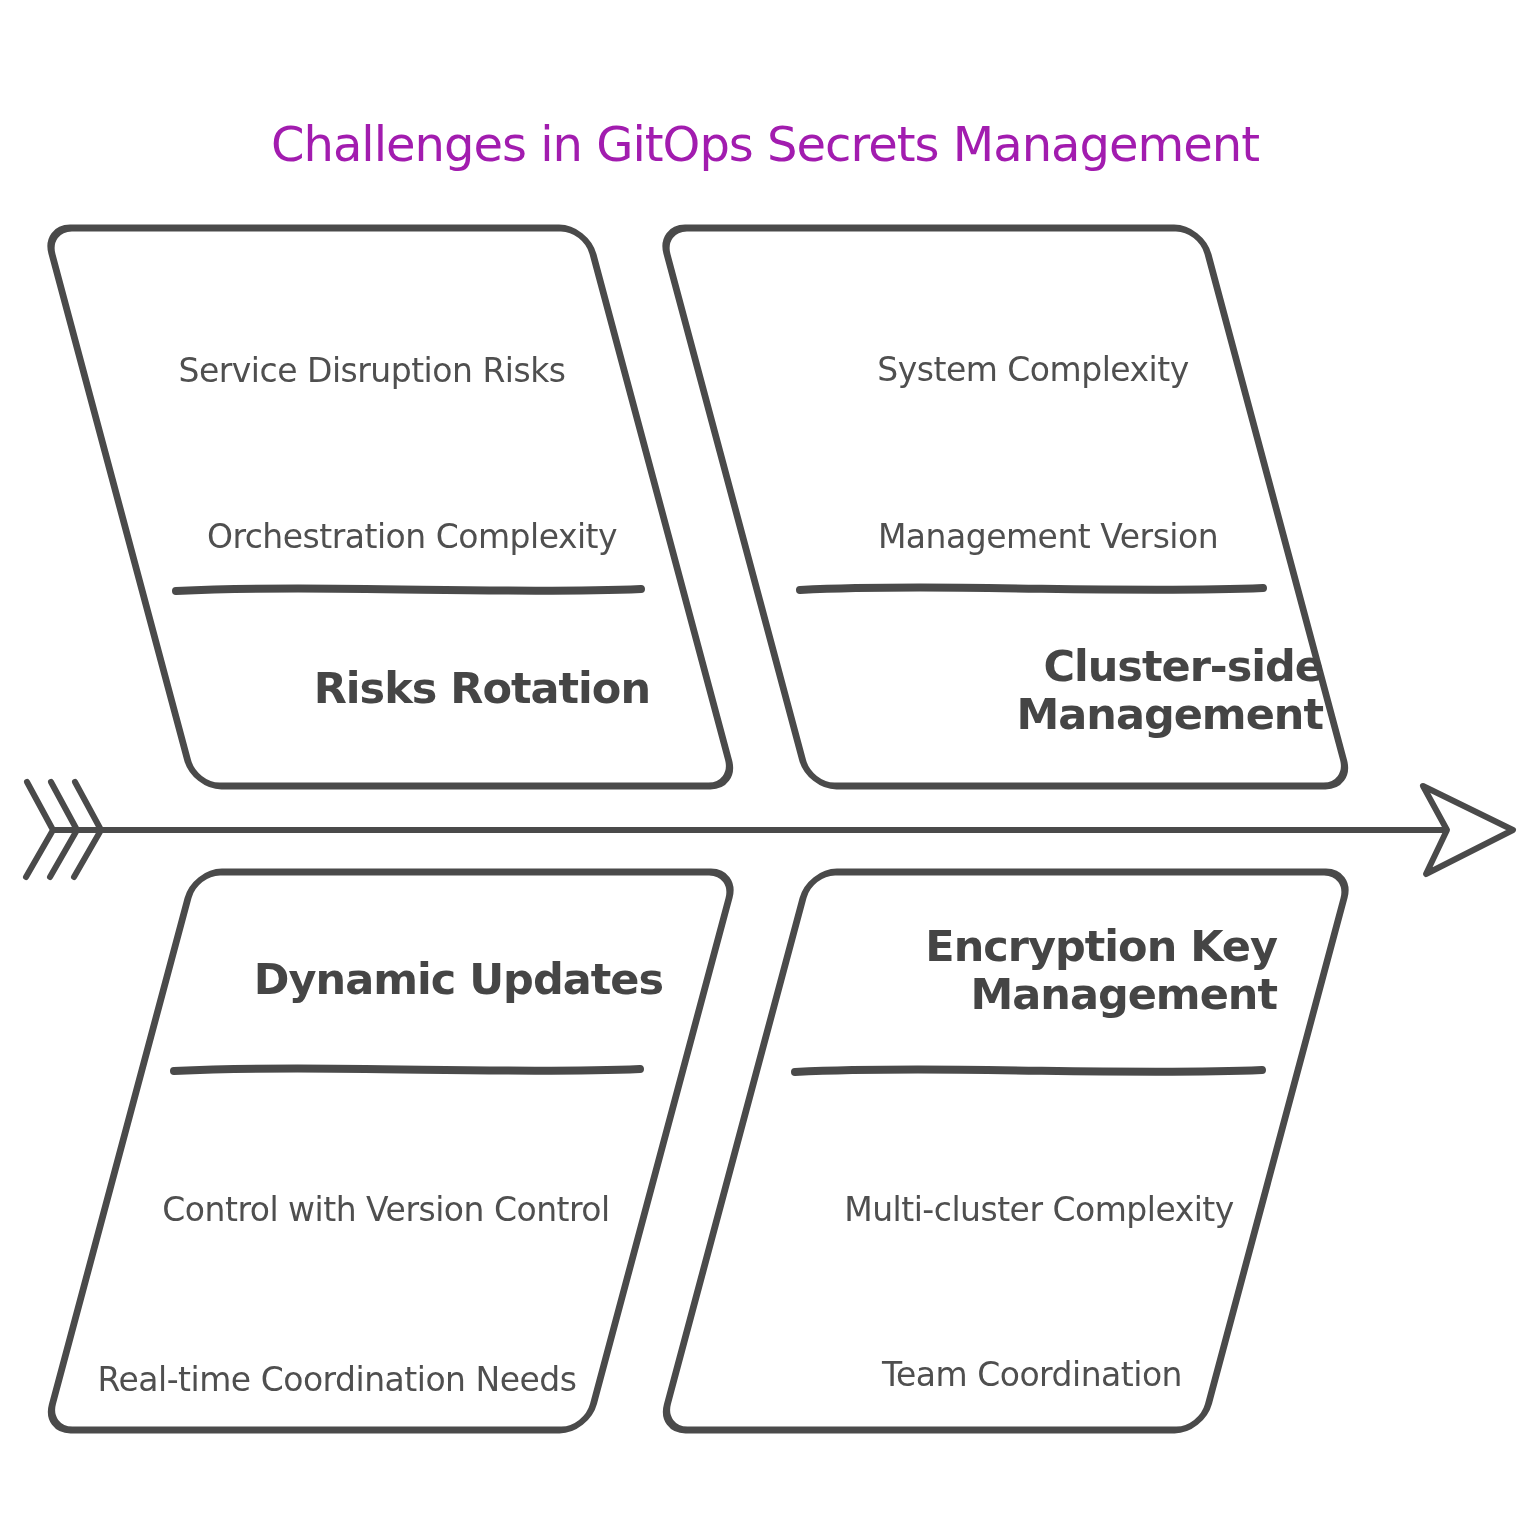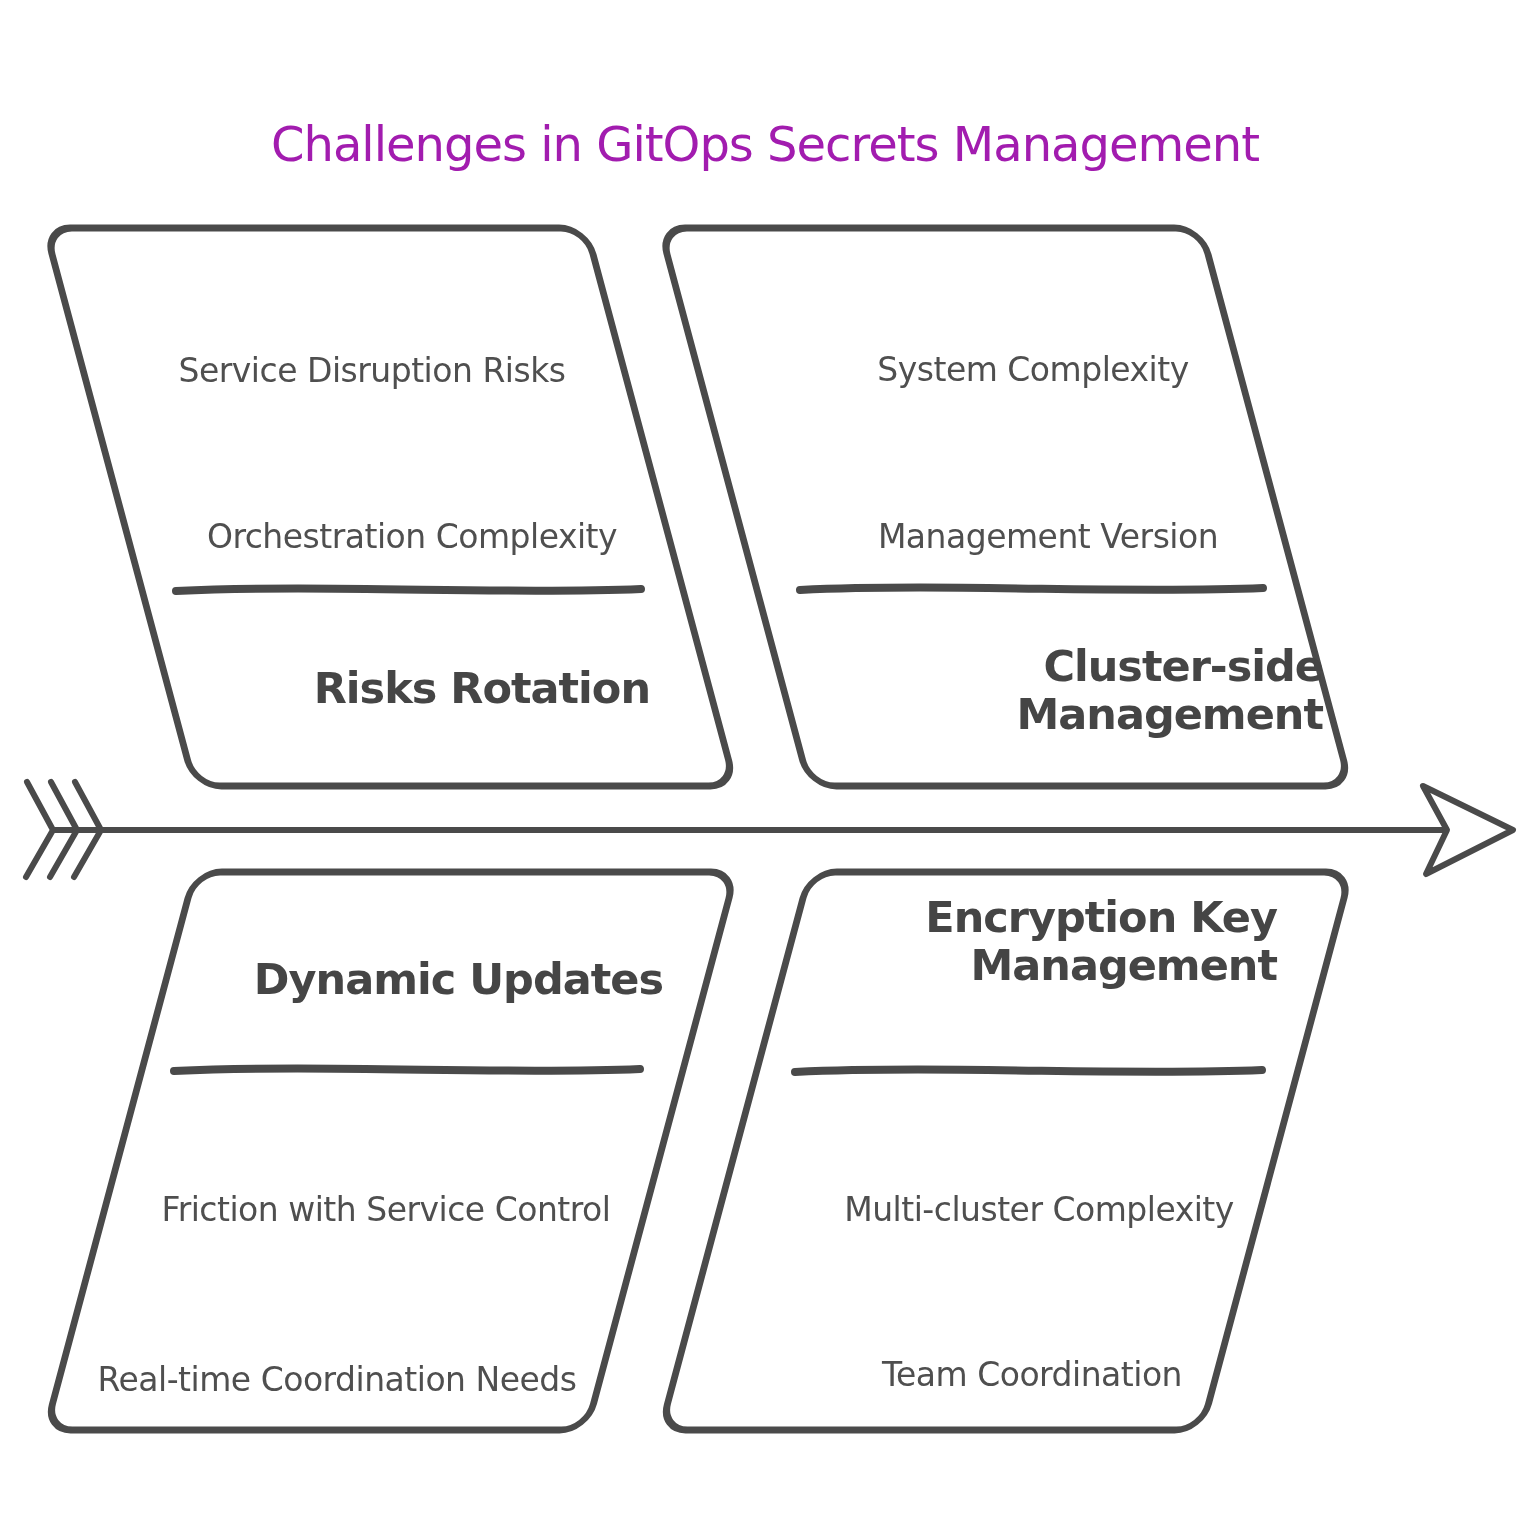--- a/index.html
+++ b/index.html
@@ -67,21 +67,21 @@
   .tl-title { left: 650px; top: 688px; }
   
   .tr-i1 { left: 1033px; top: 330px; }
   .tr-i2 { left: 1048px; top: 497px; }
   .tr-title { left: 983px; top: 690px; width: 340px; }
   
   .bl-title { left: 620px; top: 979px; margin-left: 43px; }
   .bl-i1 { left: 386px;  top: 1170px; }
   .bl-i2 { left: 337px;  top: 1340px; }
   
-  .br-title { left: 917px; top: 941px; width: 360px; }
+  .br-title { left: 917px; top: 970px; width: 360px; }
   .br-i1 { left: 1039px; top: 1170px; }
   .br-i2 { left: 1032px; top: 1335px; }
 </style>
 </head>
 <body>
 
 <div class="stage">
 
   <svg class="bg-svg" viewBox="0 0 1540 1540" fill="none" stroke="#4a4a4a" stroke-linecap="round" stroke-linejoin="round">
 
@@ -104,20 +104,20 @@
 
   <div class="label tl-i1">Service Disruption Risks</div>
   <div class="label tl-i2">Orchestration Complexity</div>
   <div class="branch-title single tl-title">Risks Rotation</div>
 
   <div class="label tr-i1">System Complexity</div>
   <div class="label tr-i2">Management Version</div>
   <div class="branch-title block tr-title">Cluster-side Management</div>
 
   <div class="branch-title single bl-title">Dynamic Updates</div>
-  <div class="label bl-i1">Friction with Service Control</div>
+  <div class="label bl-i1">Control with Version Control</div>
   <div class="label bl-i2">Real-time Coordination Needs</div>
 
   <div class="branch-title block br-title">Encryption Key Management</div>
   <div class="label br-i1">Multi-cluster Complexity</div>
   <div class="label br-i2">Team Coordination</div>
 
 </div>
 
 </body></html>

